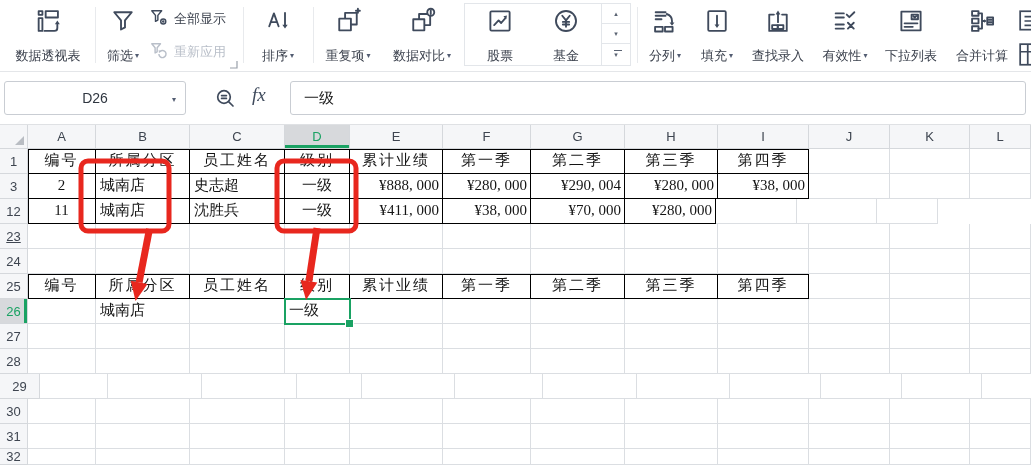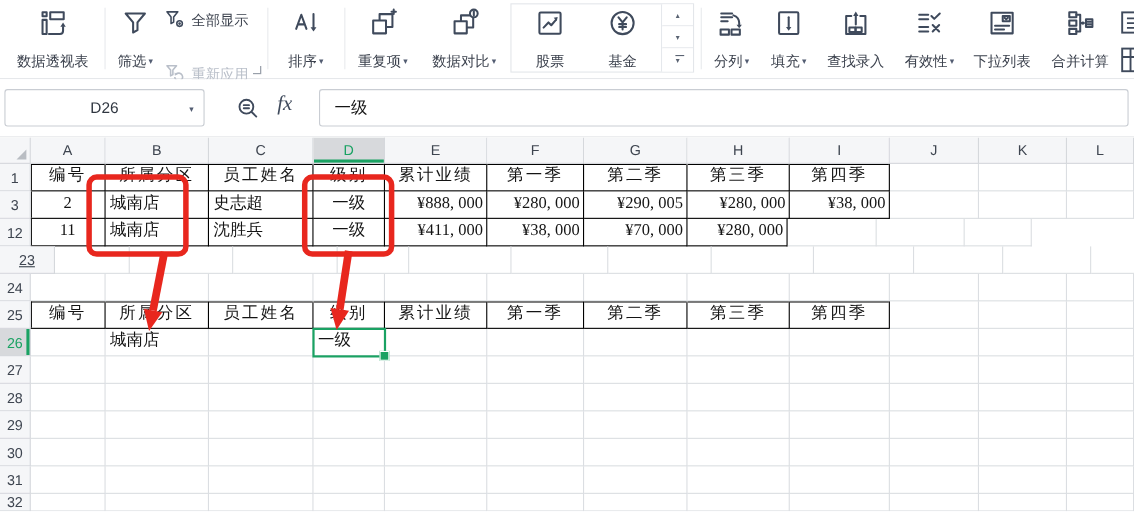--- a/index.html
+++ b/index.html
@@ -85,21 +85,21 @@
       <span class="ricon">
         <svg width="19" height="19" viewBox="0 0 24 24" stroke="#3f4a5c" fill="none" stroke-width="1.8" stroke-linejoin="round">
           <path d="M3.5 3.5h12.5l-4.8 5.8v6l-3 1.6v-7.6z"></path>
             <circle cx="18" cy="17" r="3.2"></circle>
             <circle cx="18" cy="17" r="0.7" fill="#3f4a5c"></circle>
         </svg>
       </span>
       <span>全部显示</span>
     </div>
 
-    <div class="small-row dis" style="left:149px;top:56px;width:92px">
+    <div class="small-row dis" style="left:149px;top:40px;width:92px">
       <span class="ricon">
         <svg width="19" height="19" viewBox="0 0 24 24" stroke="#b9bfc9" fill="none" stroke-width="1.8" stroke-linejoin="round">
           <path d="M3.5 3.5h11l-4.2 5v5.2l-2.6 1.4v-6.6z"></path>
           <path d="M12.5 16.5a4.5 4.5 0 1 0 1.3-3.2"></path>
             <polygon points="12.2,11.3 12.6,15 15.7,13.2" fill="#b9bfc9" stroke="none"></polygon>
         </svg>
       </span>
       <span>重新应用</span>
     </div>
 
@@ -348,21 +348,21 @@
         <div class="cell" style="width: 61px;"></div>
       </div>
       <div class="srow">
         <div class="ch" style="width: 28px;">3</div>
         <div class="cell ac" style="width: 68px; border-right-color: rgb(0, 0, 0); border-bottom-color: rgb(0, 0, 0); box-shadow: rgb(0, 0, 0) 1px 0px 0px inset;">2</div>
         <div class="cell al" style="width: 94px; border-right-color: rgb(0, 0, 0); border-bottom-color: rgb(0, 0, 0);">城南店</div>
         <div class="cell al" style="width: 95px; border-right-color: rgb(0, 0, 0); border-bottom-color: rgb(0, 0, 0);">史志超</div>
         <div class="cell ac" style="width: 65px; border-right-color: rgb(0, 0, 0); border-bottom-color: rgb(0, 0, 0);">一级</div>
         <div class="cell ar" style="width: 93px; border-right-color: rgb(0, 0, 0); border-bottom-color: rgb(0, 0, 0);">¥888, 000</div>
         <div class="cell ar" style="width: 88px; border-right-color: rgb(0, 0, 0); border-bottom-color: rgb(0, 0, 0);">¥280, 000</div>
-        <div class="cell ar" style="width: 94px; border-right-color: rgb(0, 0, 0); border-bottom-color: rgb(0, 0, 0);">¥290, 005</div>
+        <div class="cell ar" style="width: 94px; border-right-color: rgb(0, 0, 0); border-bottom-color: rgb(0, 0, 0);">¥290, 004</div>
         <div class="cell ar" style="width: 93px; border-right-color: rgb(0, 0, 0); border-bottom-color: rgb(0, 0, 0);">¥280, 000</div>
         <div class="cell ar" style="width: 91px; border-right-color: rgb(0, 0, 0); border-bottom-color: rgb(0, 0, 0);">¥38, 000</div>
         <div class="cell" style="width: 81px;"></div>
         <div class="cell" style="width: 80px;"></div>
         <div class="cell" style="width: 61px;"></div>
       </div>
       <div class="srow">
         <div class="ch" style="width: 28px;">12</div>
         <div class="cell ac" style="width: 68px; border-right-color: rgb(0, 0, 0); border-bottom-color: rgb(0, 0, 0); box-shadow: rgb(0, 0, 0) 1px 0px 0px inset;">11</div>
         <div class="cell al" style="width: 94px; border-right-color: rgb(0, 0, 0); border-bottom-color: rgb(0, 0, 0);">城南店</div>
@@ -370,21 +370,21 @@
         <div class="cell ac" style="width: 65px; border-right-color: rgb(0, 0, 0); border-bottom-color: rgb(0, 0, 0);">一级</div>
         <div class="cell ar" style="width: 93px; border-right-color: rgb(0, 0, 0); border-bottom-color: rgb(0, 0, 0);">¥411, 000</div>
         <div class="cell ar" style="width: 88px; border-right-color: rgb(0, 0, 0); border-bottom-color: rgb(0, 0, 0);">¥38, 000</div>
         <div class="cell ar" style="width: 94px; border-right-color: rgb(0, 0, 0); border-bottom-color: rgb(0, 0, 0);">¥70, 000</div>
         <div class="cell ar" style="width: 91px; border-right-color: rgb(0, 0, 0); border-bottom-color: rgb(0, 0, 0);">¥280, 000</div>
         <div class="cell" style="width: 81px;"></div>
         <div class="cell" style="width: 80px;"></div>
         <div class="cell" style="width: 61px;"></div>
       </div>
       <div class="srow">
-        <div class="ch" style="width: 50px; text-decoration: underline;">23</div>
+        <div class="ch" style="width: 28px; text-decoration: underline;">23</div>
         <div class="cell" style="width: 68px;"></div>
         <div class="cell" style="width: 94px;"></div>
         <div class="cell" style="width: 95px;"></div>
         <div class="cell" style="width: 65px;"></div>
         <div class="cell" style="width: 93px;"></div>
         <div class="cell" style="width: 88px;"></div>
         <div class="cell" style="width: 94px;"></div>
         <div class="cell" style="width: 93px;"></div>
         <div class="cell" style="width: 91px;"></div>
         <div class="cell" style="width: 81px;"></div>
@@ -460,21 +460,21 @@
         <div class="cell" style="width: 93px;"></div>
         <div class="cell" style="width: 88px;"></div>
         <div class="cell" style="width: 94px;"></div>
         <div class="cell" style="width: 93px;"></div>
         <div class="cell" style="width: 91px;"></div>
         <div class="cell" style="width: 81px;"></div>
         <div class="cell" style="width: 80px;"></div>
         <div class="cell" style="width: 61px;"></div>
       </div>
       <div class="srow">
-        <div class="ch" style="width: 28px;">29</div>
+        <div class="ch" style="width: 40px;">29</div>
         <div class="cell" style="width: 68px;"></div>
         <div class="cell" style="width: 94px;"></div>
         <div class="cell" style="width: 95px;"></div>
         <div class="cell" style="width: 65px;"></div>
         <div class="cell" style="width: 93px;"></div>
         <div class="cell" style="width: 88px;"></div>
         <div class="cell" style="width: 94px;"></div>
         <div class="cell" style="width: 93px;"></div>
         <div class="cell" style="width: 91px;"></div>
         <div class="cell" style="width: 81px;"></div>

